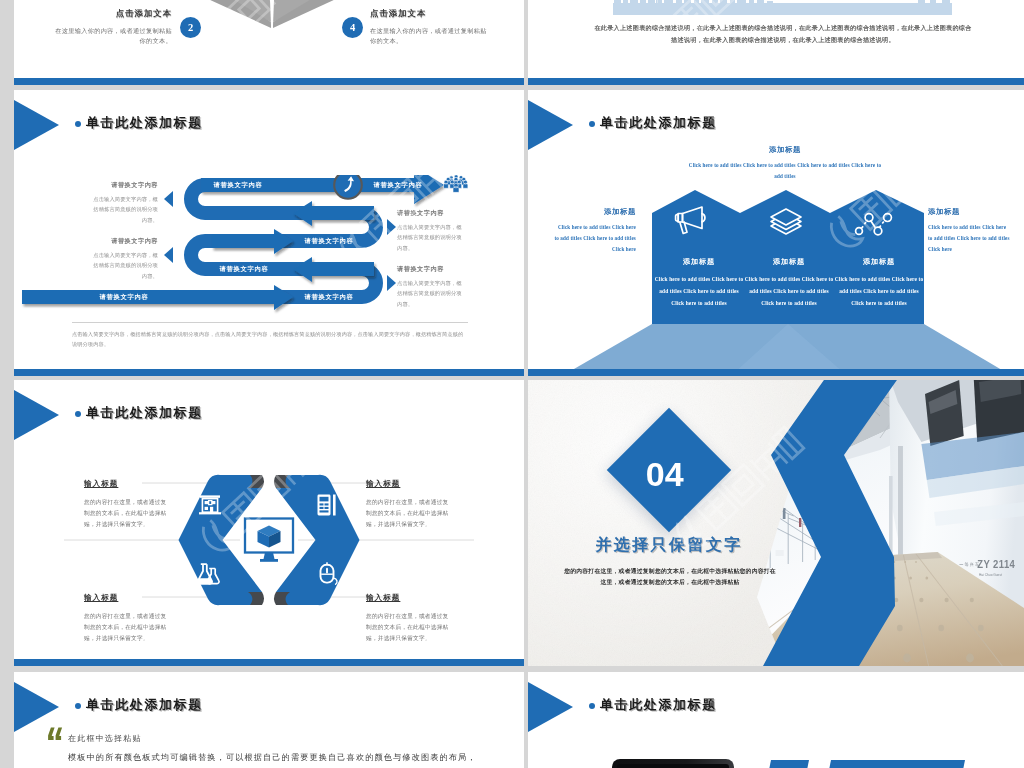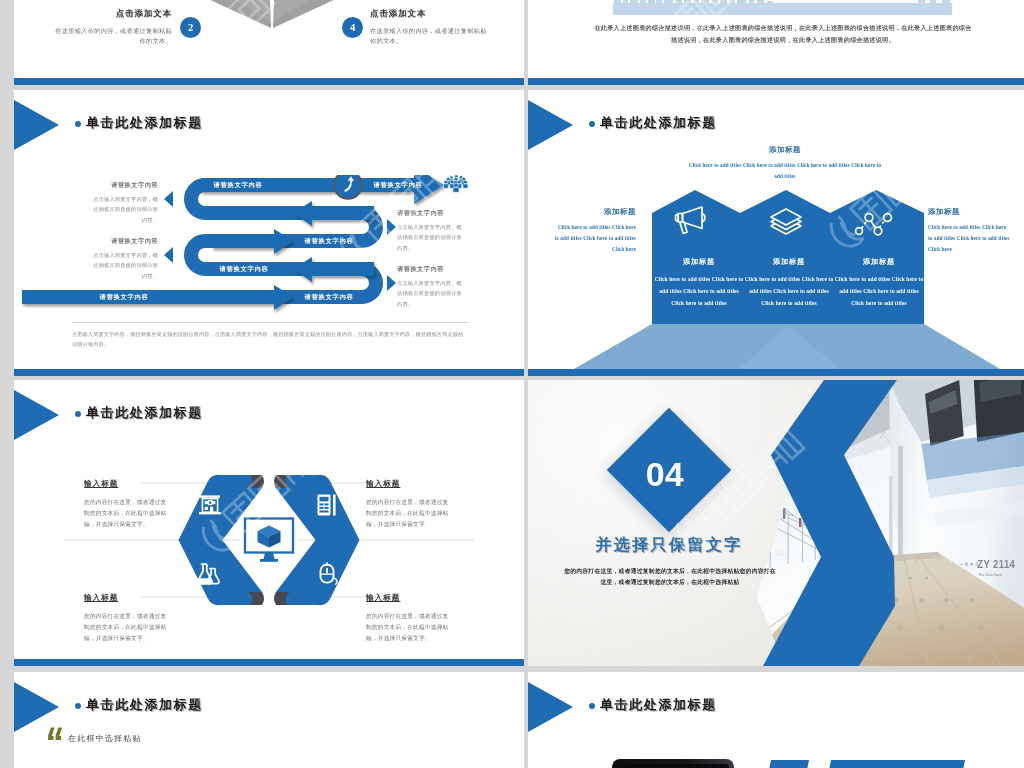--- a/index.html
+++ b/index.html
@@ -644,20 +644,21 @@
 
   <div class="slide colL row4">
     <div class="hdr-tri"></div>
     <div class="hdr-bullet"></div>
     <div class="hdr-title">单击此处添加标题</div>
     <svg class="s7-quote" width="16" height="14" viewBox="0 0 16 14">
       <path d="M6.6 0.6 L3.7 9 L5.6 9 L5.6 13 L0.1 13 L0.1 8.4 L2.9 0.6 Z" fill="#6d7a2a"></path>
       <path d="M14.1 0.6 L11.2 9 L13.1 9 L13.1 13 L7.6 13 L7.6 8.4 L10.4 0.6 Z" fill="#6d7a2a"></path>
     </svg>
     <div class="s7-sub">在此框中选择粘贴</div>
+    <div class="s7-body">模板中的所有颜色板式均可编辑替换，可以根据自己的需要更换自己喜欢的颜色与修改图表的布局，</div>
 
   </div>
 
   <div class="slide colR row4">
     <div class="hdr-tri"></div>
     <div class="hdr-bullet"></div>
     <div class="hdr-title">单击此处添加标题</div>
     <div class="s8-device">
       <div class="s8-screen"></div>
     </div>

